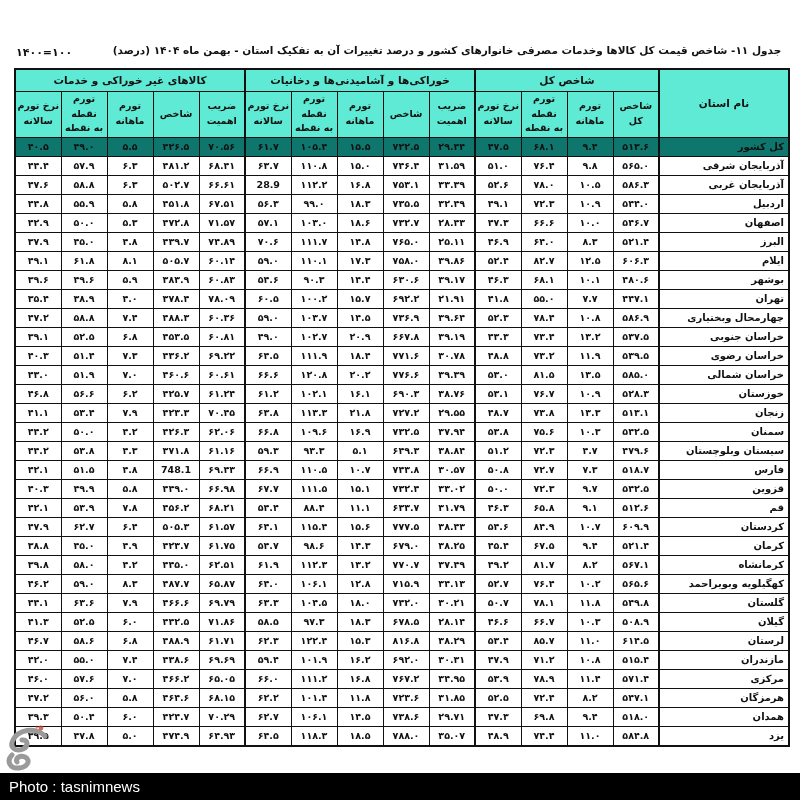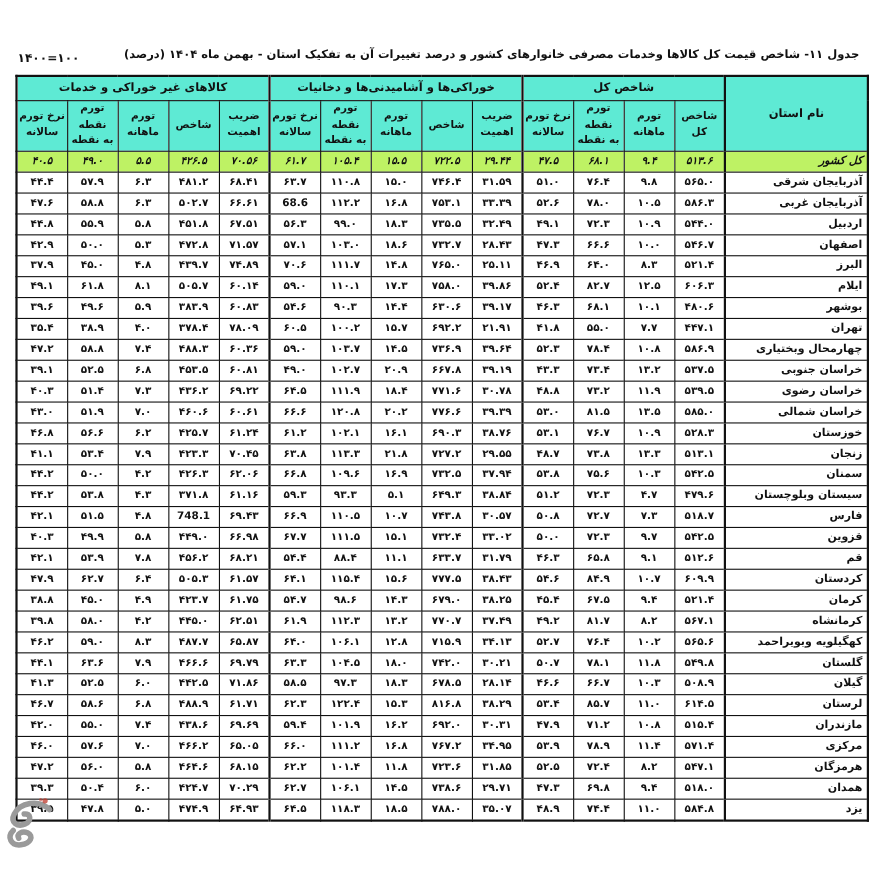--- a/index.html
+++ b/index.html
@@ -11,21 +11,21 @@
   .title { position:absolute; top:44px; right:12px; left:106px; direction:rtl; text-align:center;
            font-size:10.5px; font-weight:bold; white-space:nowrap; }
   table.main { position:absolute; top:68px; right:10px; width:776px; direction:rtl;
                border-collapse:collapse; table-layout:fixed; border:2px solid #111; }
   th, td { border:1px solid #111; text-align:center; padding:0; overflow:hidden; }
   thead th { background:#5eead4; font-weight:bold; }
   tr.group-row th { height:22px; font-size:10.5px; }
   tr.sub-row th { height:46px; font-size:9.5px; white-space:pre-line; line-height:1.55; }
   tbody td { height:18px; font-size:9.5px; font-weight:bold; line-height:18px; }
   td.name-cell { text-align:right; padding-right:4px; font-size:10px;margin-top:21px; }
-  tr.highlight td { background:#bef264;font-style:italic; }
+  tr.highlight td { background:#0f766e; }
   .thick-left { border-left:2px solid #111; }
   col.col-name { width:130px; }
   .watermark { position:absolute; left:3px; top:721px; width:48px; height:52px; }
   .photo-bar { position:absolute; left:0; right:0; bottom:0; height:27px; background:#000;
                color:#fff; font-family:"Liberation Sans", sans-serif; font-size:15px;
                line-height:27px; padding-left:9px; direction:ltr; }
 </style>
 </head>
 <body>
 
@@ -126,21 +126,21 @@
         <tr class="data-row">
           <td class="name-cell thick-left">آذربایجان غربی</td>
           <td>۵۸۶.۳</td>
           <td>۱۰.۵</td>
           <td>۷۸.۰</td>
           <td class="thick-left">۵۲.۶</td>
           <td>۳۳.۳۹</td>
           <td>۷۵۳.۱</td>
           <td>۱۶.۸</td>
           <td>۱۱۲.۲</td>
-          <td class="thick-left">68.6</td>
+          <td class="thick-left">28.9</td>
           <td>۶۶.۶۱</td>
           <td>۵۰۲.۷</td>
           <td>۶.۳</td>
           <td>۵۸.۸</td>
           <td>۴۷.۶</td>
         </tr>
         <tr class="data-row">
           <td class="name-cell thick-left">اردبیل</td>
           <td>۵۴۴.۰</td>
           <td>۱۰.۹</td>
@@ -636,14 +636,17 @@
       </tbody>
   </table>
 
   <svg class="watermark" viewBox="0 0 48 52" xmlns="http://www.w3.org/2000/svg">
     <path d="M42 15 C32 5 15 9 10 19 C6 27 13 31 20 28 C26 25 25 18 19 19" stroke="#9a9a9a" stroke-width="5" fill="none" stroke-linecap="round"></path>
     <path d="M9 34 C3 40 7 48 16 47 C25 46 28 39 22 36 C17 34 12 37 14 41" stroke="#9a9a9a" stroke-width="5" fill="none" stroke-linecap="round"></path>
     <circle cx="38" cy="7" r="2.4" fill="#c0392b" opacity="0.75"></circle>
     <circle cx="34" cy="6" r="1.5" fill="#c0392b" opacity="0.55"></circle>
   </svg>
 
+  <div class="photo-bar">
+    <span>Photo : tasnimnews</span>
+  </div>
 
 </div>
 
 </body></html>

